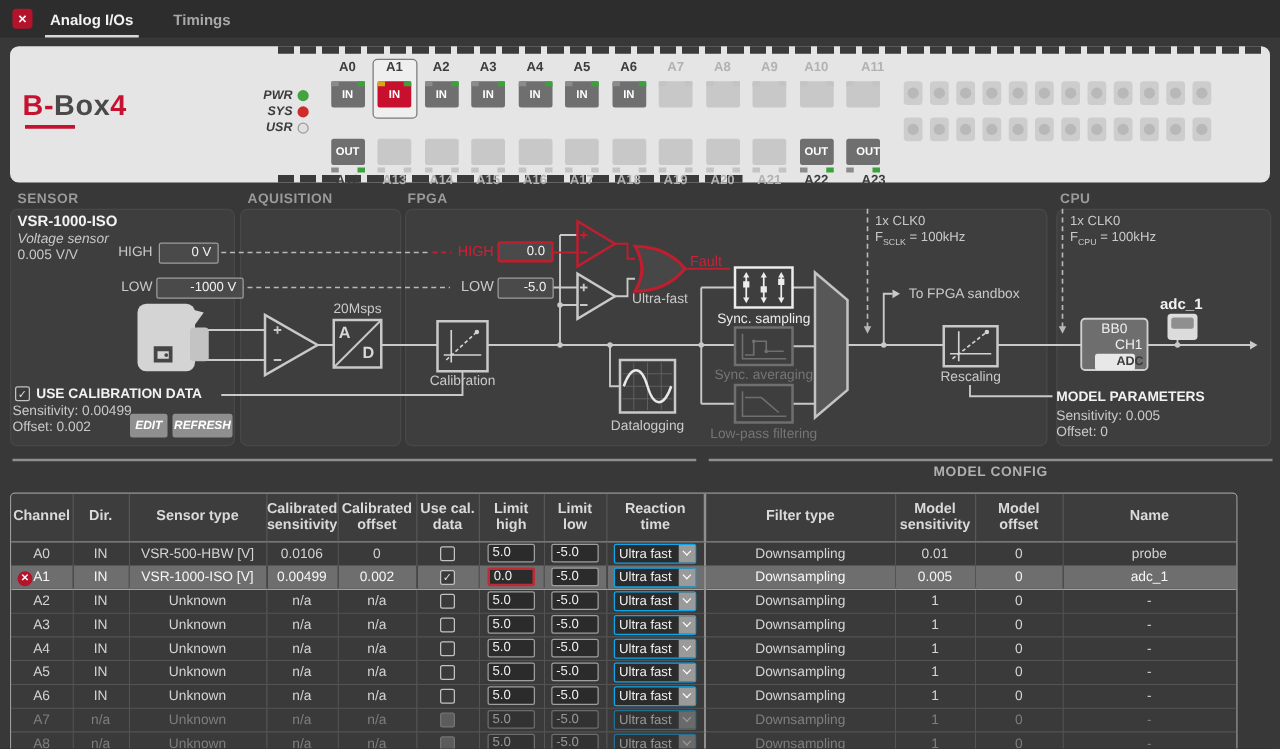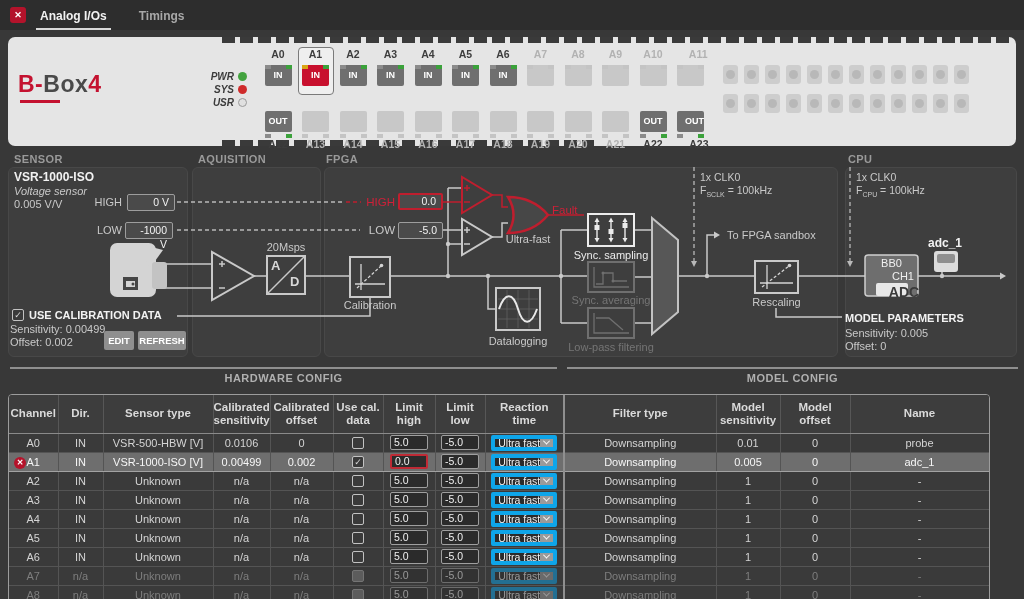--- a/index.html
+++ b/index.html
@@ -56,41 +56,41 @@
   .dpanel { position:absolute; top:167px; height:190px; background:#3e3e3e; border:1px solid #484848; border-radius:6px; }
   .diagram-svg { position:absolute; left:0; top:0; width:1024px; height:599px; pointer-events:none; }
   .sec-label { position:absolute; font-size:11px; font-weight:bold; color:#9a9a9a; letter-spacing:0.4px; }
   .lbl { position:absolute; font-size:11px; color:#c9c9c9; }
   .lbl-b { position:absolute; font-size:12px; font-weight:bold; color:#f2f2f2; }
   .lbl-dim { position:absolute; font-size:11px; color:#757575; }
   .lbl-red { position:absolute; font-size:11.5px; color:#cf2038; }
   .ctr { text-align:center; } .rgt { text-align:right; }
   .field { position:absolute; height:17px; background:#4a4a4a; border:1px solid #9d9d9d; border-radius:2px; color:#f2f2f2; font-size:10.5px; line-height:14px; text-align:right; padding:0 5px; }
   .field.err { border:2px solid #bf1e2e; line-height:12px; }
-  .dbtn { position:absolute; height:19px; background:#8f8f8f; border-radius:2px; color:#fff; font-size:9.5px; font-weight:bold; text-align:center; line-height:19px; }
+  .dbtn { position:absolute; height:19px; background:#8f8f8f; border-radius:2px; color:#fff; font-size:9.5px; font-weight:bold; text-align:center; line-height:19px;font-style:italic; }
   .cb { display:inline-block; width:12px; height:12px; border:1px solid #c2c2c2; border-radius:2px; background:#3a3a3a; font-size:9px; line-height:11px; color:#d8d8d8; text-align:center; vertical-align:middle; }
   .cb.disabled { background:#5c5c5c; border-color:#747474; }
   .clk { position:absolute; font-size:10.5px; color:#c9c9c9; line-height:13px; }
   .clk sub { font-size:7px; }
 
   
   .group-line { position:absolute; height:2px; background:#8f8f8f; }
   .group-label { position:absolute; font-size:11px; font-weight:bold; color:#b0b0b0; letter-spacing:0.5px; text-align:center; }
   .table-wrap { position:absolute; left:8px; top:394px; width:982px; border:1px solid #9c9c9c; border-radius:4px 4px 0 0; overflow:hidden; }
   table { width:980px; border-collapse:collapse; table-layout:fixed; }
   th { height:38px; background:#3d3d3d; color:#dadada; font-size:11.5px; font-weight:bold; white-space:pre-line; line-height:13px; vertical-align:middle; border-right:1px solid #575757; border-bottom:1px solid #8a8a8a; }
   td { height:19px; background:#3a3a3a; color:#d4d4d4; font-size:11px; text-align:center; border-right:1px solid #545454; border-bottom:1px solid #545454; position:relative; }
   .c-split { border-left:2px solid #8f8f8f; }
   tr.selected td { background:#6e6e6e; color:#f6f6f6; border-top:1px solid #a2a2a2; border-bottom:1px solid #a2a2a2; }
   tr.disabled td { color:#7e7e7e; }
   tr.disabled .mini-input, tr.disabled .dd { opacity:0.5; }
   .err-badge { position:absolute; left:5px; top:4px; width:12px; height:12px; border-radius:50%; background:#b5132b; color:#fff; font-size:8px; font-weight:bold; line-height:12px; text-align:center; }
   .mini-input { display:inline-block; width:38px; height:15px; background:#2b2b2b; border:1px solid #9f9f9f; border-radius:2px; color:#f0f0f0; font-size:10.5px; line-height:13px; text-align:left; padding:0 3px; vertical-align:middle; }
   .mini-input.errb { border:2px solid #bf2a35; line-height:11px; }
-  .dd { display:inline-flex; width:66px; height:16px; background:#2b2b2b; border:4px solid #0ea5e9; border-radius:2px; align-items:center; vertical-align:middle; }
+  .dd { display:inline-flex; width:66px; height:16px; background:#2b2b2b; border:1px solid #0ea5e9; border-radius:2px; align-items:center; vertical-align:middle; }
   .dd-label { flex:1; font-size:10.5px; color:#f0f0f0; text-align:left; padding-left:3px; white-space:nowrap; overflow:hidden; }
   .dd-btn { width:13px; height:100%; background:#9a9a9a; display:flex; align-items:center; justify-content:center; }
   .chev { display:block; width:5px; height:5px; border-right:1.5px solid #fff; border-bottom:1.5px solid #fff; transform:rotate(45deg) translate(-1px,-1px); }
 </style>
 </head>
 <body>
 
 <div class="screen">
 
   <div class="tabbar">
@@ -480,21 +480,21 @@
   <div class="sec-label" style="left:198px; top:153px;">AQUISITION</div>
   <div class="sec-label" style="left:326px; top:153px;">FPGA</div>
   <div class="sec-label" style="left:848px; top:153px;">CPU</div>
 
   <div class="lbl-b" style="left:14px; top:170px;">VSR-1000-ISO</div>
   <div class="lbl" style="left:14px; top:185px;font-style:italic;">Voltage sensor</div>
   <div class="lbl" style="left:14px; top:198px;">0.005 V/V</div>
   <div class="lbl rgt" style="left:90px; top:196px; width:32px;">HIGH</div>
   <div class="field" style="left:127px; top:194px; width:48px;">0 V</div>
   <div class="lbl rgt" style="left:90px; top:224px; width:32px;">LOW</div>
-  <div class="field" style="left:125px; top:222px; width:48px;">-1000 V</div>
+  <div class="field" style="left:125px; top:222px; width:70px;">-1000 V</div>
 
   <span class="cb" style="position:absolute; left:12px; top:309px;">✓</span>
   <div class="lbl-b" style="left:29px; top:309px; font-size:11px;">USE CALIBRATION DATA</div>
   <div class="lbl" style="left:10px; top:323px;">Sensitivity: 0.00499</div>
   <div class="lbl" style="left:10px; top:336px;">Offset: 0.002</div>
   <div class="dbtn" style="left:104px; top:331px; width:30px;">EDIT</div>
   <div class="dbtn" style="left:138px; top:331px; width:48px;">REFRESH</div>
 
   <div class="lbl ctr" style="left:262px; top:241px; width:48px;">20Msps</div>
   <div class="lbl-b" style="left:271px; top:258px; font-size:13px; color:#d8d8d8;">A</div>
@@ -517,29 +517,28 @@
     <span>F</span><sub>SCLK</sub><span> = 100kHz</span>
   </div>
   <div class="lbl" style="left:727px; top:229px;">To FPGA sandbox</div>
   <div class="lbl ctr" style="left:744px; top:296px; width:65px;">Rescaling</div>
   <div class="clk" style="left:856px; top:171px;">
     <span>1x CLK0</span><br>
     <span>F</span><sub>CPU</sub><span> = 100kHz</span>
   </div>
   <div class="lbl ctr" style="left:865px; top:257px; width:53px; color:#f0f0f0;">BB0</div>
   <div class="lbl rgt" style="left:865px; top:270px; width:49px; color:#f0f0f0;">CH1</div>
-  <div class="lbl ctr" style="left:876px; top:284px; width:56px; color:#3b3b3b; font-weight:bold; font-size:14px;">ADC</div>
+  <div class="lbl ctr" style="left:876px; top:284px; width:56px; color:#3b3b3b; font-weight:bold; font-size:10px;">ADC</div>
   <div class="lbl-b" style="left:928px; top:236px;">adc_1</div>
   <div class="lbl-b" style="left:845px; top:312px; font-size:11px;">MODEL PARAMETERS</div>
   <div class="lbl" style="left:845px; top:327px;">Sensitivity: 0.005</div>
   <div class="lbl" style="left:845px; top:340px;">Offset: 0</div>
 
   <div class="group-line" style="left:10px; top:367px; width:547px;"></div>
   <div class="group-line" style="left:567px; top:367px; width:451px;"></div>
-  <div class="group-label" style="left:10px; top:372px; width:547px;">HARDWARE CONFIG</div>
   <div class="group-label" style="left:567px; top:372px; width:451px;">MODEL CONFIG</div>
 
   <div class="table-wrap">
     <table>
       <colgroup>
         <col style="width:49px">
           <col style="width:45px">
           <col style="width:110px">
           <col style="width:57px">
           <col style="width:63px">

